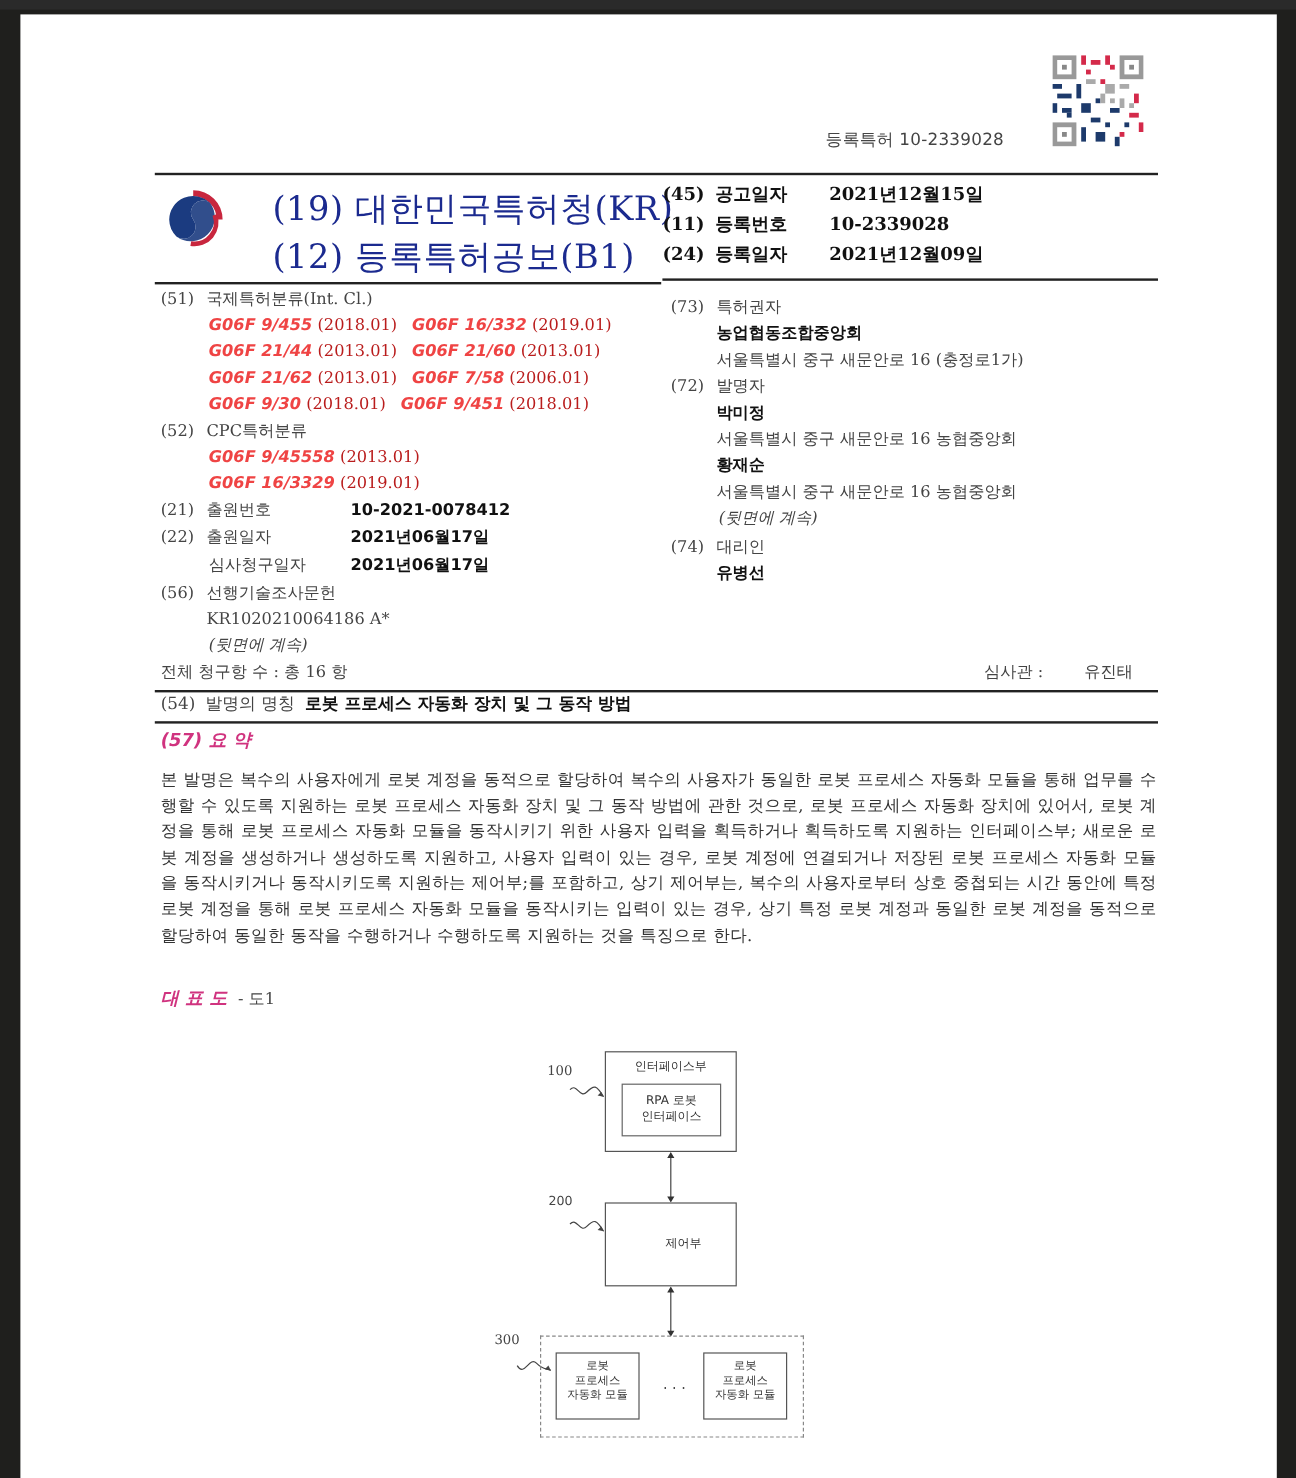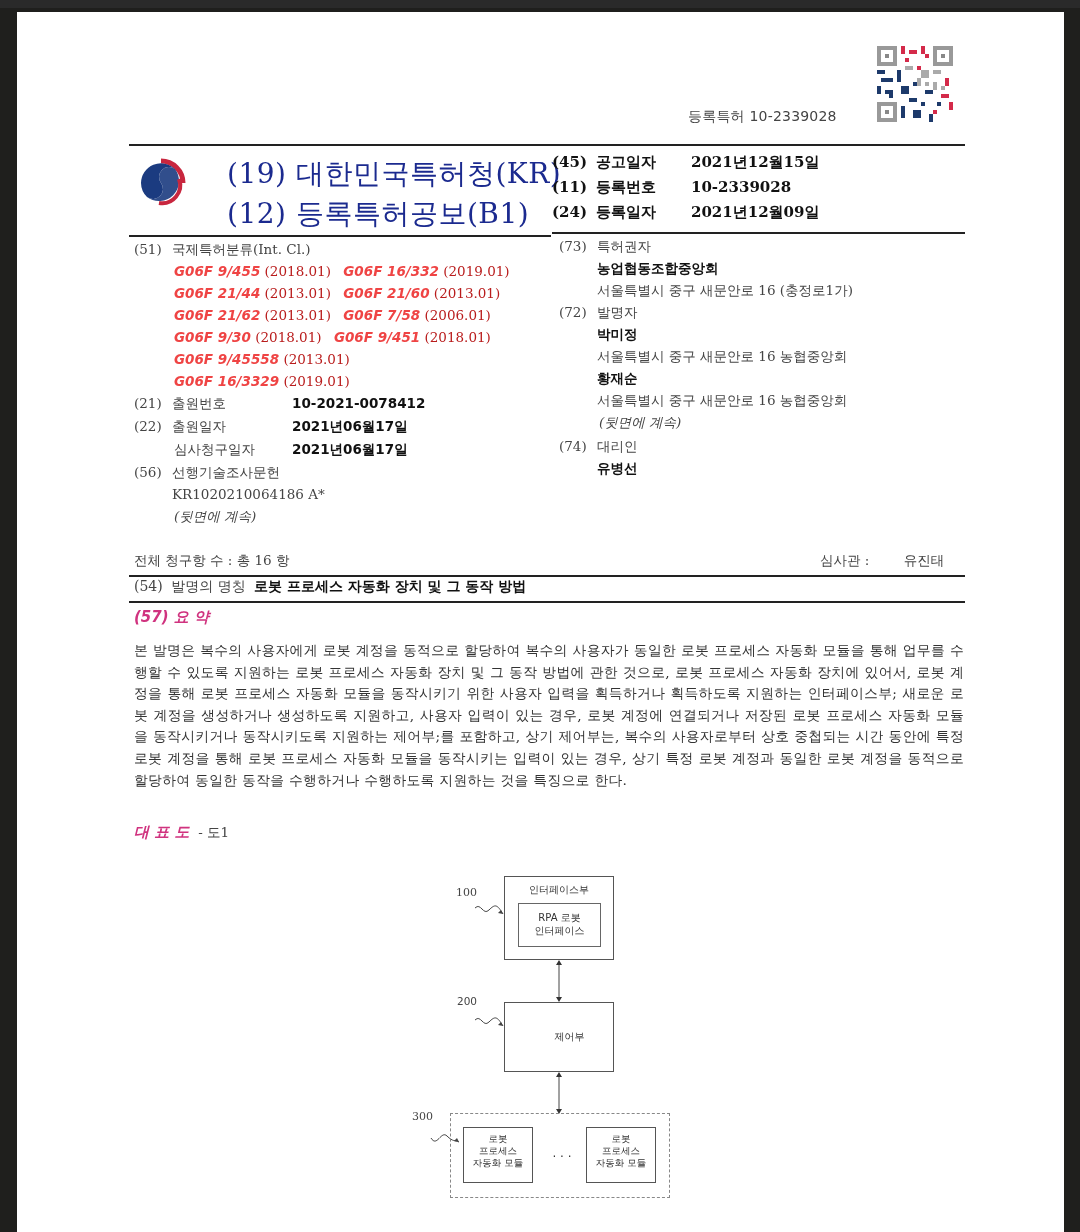--- a/index.html
+++ b/index.html
@@ -186,20 +186,24 @@
       <span class="ver">(2013.01)</span>
       <span class="ipc" style="margin-left:8px;">G06F 7/58</span>
       <span class="ver">(2006.01)</span>
     </div>
     <div style="padding-left:40px;">
       <span class="ipc">G06F 9/30</span>
       <span class="ver">(2018.01)</span>
       <span class="ipc" style="margin-left:8px;">G06F 9/451</span>
       <span class="ver">(2018.01)</span>
     </div>
+    <div>
+      <span>(52)</span>
+      <span style="margin-left:6px;">CPC특허분류</span>
+    </div>
     <div style="padding-left:40px;">
       <span class="ipc">G06F 9/45558</span>
       <span class="ver">(2013.01)</span>
     </div>
     <div style="padding-left:40px;">
       <span class="ipc">G06F 16/3329</span>
       <span class="ver">(2019.01)</span>
     </div>
     <div style="position:relative;height:23px;">
       <span>(21)</span>
@@ -218,21 +222,21 @@
     <div>
       <span>(56)</span>
       <span style="margin-left:6px;">선행기술조사문헌</span>
     </div>
     <div style="padding-left:38px;font-family:'DejaVu Serif',serif;">KR1020210064186 A*</div>
     <div class="italic-k" style="padding-left:40px;">(뒷면에 계속)</div>
   </div>
 
   <div class="abs bib" style="left:117px;top:537px;">전체 청구항 수 : 총  16  항</div>
 
-  <div class="abs bib" style="left:542px;top:223px;width:410px;">
+  <div class="abs bib" style="left:542px;top:233px;width:410px;">
     <div>
       <span>(73)</span>
       <span style="margin-left:6px;">특허권자</span>
     </div>
     <div class="bold-k" style="padding-left:38px;">농업협동조합중앙회</div>
     <div style="padding-left:38px;">서울특별시 중구 새문안로 16 (충정로1가)</div>
     <div>
       <span>(72)</span>
       <span style="margin-left:6px;">발명자</span>
     </div>

